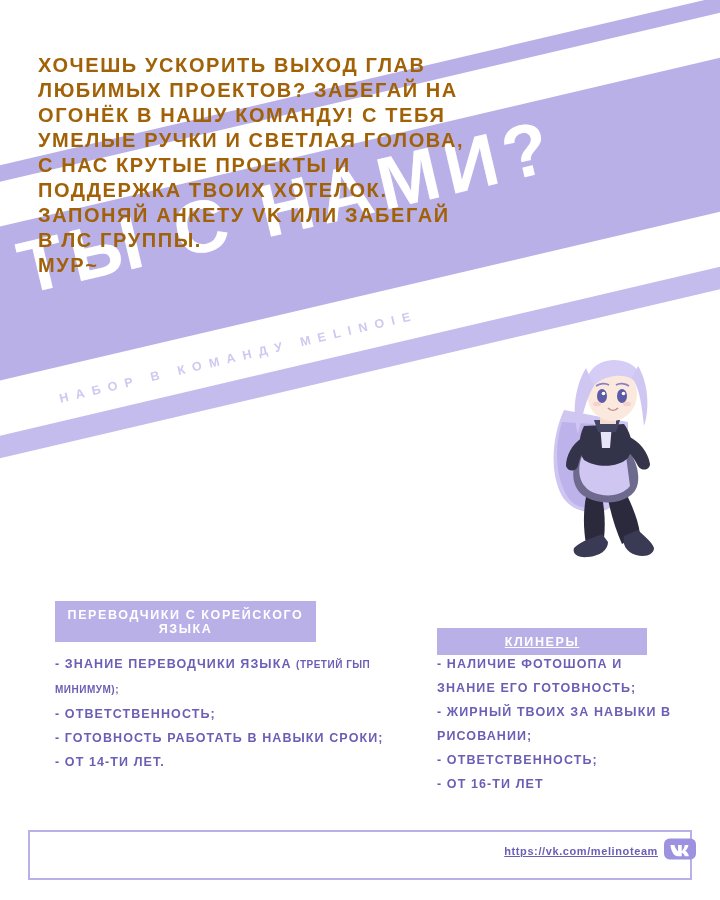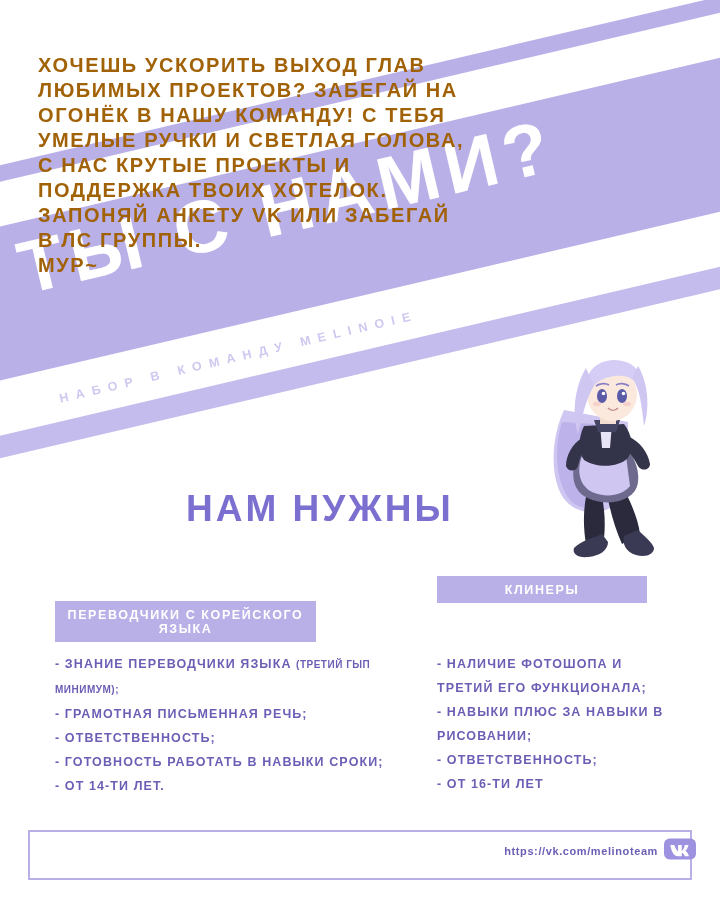--- a/index.html
+++ b/index.html
@@ -147,22 +147,23 @@
     box-sizing: border-box;
     z-index: 5;
   }
   .col-head-left {
     left: 55px;
     top: 601px;
     width: 261px;
   }
   .col-head-right {
     left: 437px;
-    top: 576px;
+    top: 628px;
     width: 210px;
+    text-decoration: underline;
   }
 
   
   .req-list {
     position: absolute;
     font-size: 12.5px;
     font-weight: bold;
     letter-spacing: 1.1px;
     line-height: 24px;
     color: #6a5fb5;
@@ -223,20 +224,21 @@
   }
   .footer-link {
     position: absolute;
     right: 62px;
     top: 845px;
     font-size: 11px;
     letter-spacing: .6px;
     color: #6a5fb5;
     font-weight: bold;
     z-index: 4;
+    text-decoration: underline;
   }
   .vk-logo {
     position: absolute;
     right: 24px;
     top: 838px;
     width: 32px;
     height: 22px;
     z-index: 4;
   }
 </style>
@@ -251,21 +253,20 @@
   </div>
 
   <div class="band band-thin-top"></div>
   <div class="band band-white-stripe"></div>
   <div class="band band-main"></div>
   <div class="band band-thin-bottom"></div>
 
   <div class="headline">ТЫ С НАМИ?</div>
   <div class="subline">НАБОР В КОМАНДУ MELINOIE</div>
 
-  <div class="need-title">НАМ НУЖНЫ</div>
 
   <svg class="character" viewBox="0 0 190 220">
 
     <path d="M62 58 C50 84 48 118 58 140 C66 158 86 164 104 158 C118 152 126 136 126 118 L126 70 Z" fill="#cfc6f2"></path>
     <path d="M60 70 C52 96 54 124 64 142 C70 154 82 158 92 154 L92 72 Z" fill="#bdb2ea"></path>
 
     <path d="M96 128 C102 148 104 168 102 186 L84 192 C80 170 82 146 88 130 Z" fill="#2a2a3c"></path>
     <path d="M118 130 C128 148 136 166 138 182 L120 192 C112 174 106 152 104 134 Z" fill="#2a2a3c"></path>
     <path d="M100 182 C92 186 80 188 72 196 C70 202 76 206 86 205 C98 204 106 198 106 190 Z" fill="#3a3a55"></path>
     <path d="M136 178 C142 184 150 190 152 196 C152 202 144 206 134 203 C124 200 120 192 122 184 Z" fill="#3a3a55"></path>
@@ -303,29 +304,28 @@
     <ellipse cx="125" cy="52" rx="4" ry="2.2" fill="#f6c4c4" opacity=".7"></ellipse>
   </svg>
 
   <div class="col-head col-head-left">ПЕРЕВОДЧИКИ С КОРЕЙСКОГО ЯЗЫКА</div>
   <div class="col-head col-head-right">КЛИНЕРЫ</div>
 
   <div class="req-list req-left">
     <div>
       <span>- ЗНАНИЕ ПЕРЕВОДЧИКИ ЯЗЫКА </span><span class="small">(ТРЕТИЙ ГЫП МИНИМУМ);</span>
     </div>
-    <div>- ГРАМОТНАЯ ПИСЬМЕННАЯ РЕЧЬ;</div>
     <div>- ОТВЕТСТВЕННОСТЬ;</div>
     <div>- ГОТОВНОСТЬ РАБОТАТЬ В НАВЫКИ СРОКИ;</div>
     <div>- ОТ 14-ТИ ЛЕТ.</div>
   </div>
 
   <div class="req-list req-right">
-    <div>- НАЛИЧИЕ ФОТОШОПА И ТРЕТИЙ ЕГО ФУНКЦИОНАЛА;</div>
-    <div>- НАВЫКИ ПЛЮС ЗА НАВЫКИ В РИСОВАНИИ;</div>
+    <div>- НАЛИЧИЕ ФОТОШОПА И ЗНАНИЕ ЕГО ГОТОВНОСТЬ;</div>
+    <div>- ЖИРНЫЙ ТВОИХ ЗА НАВЫКИ В РИСОВАНИИ;</div>
     <div>- ОТВЕТСТВЕННОСТЬ;</div>
     <div>- ОТ 16-ТИ ЛЕТ</div>
   </div>
 
   <div class="footer-rule"></div>
   <div class="footer-rule2"></div>
   <div class="footer-tick"></div>
   <div class="footer-tick-right"></div>
   <div class="footer-link">https://vk.com/melinoteam</div>
   <svg class="vk-logo" viewBox="0 0 40 26">

